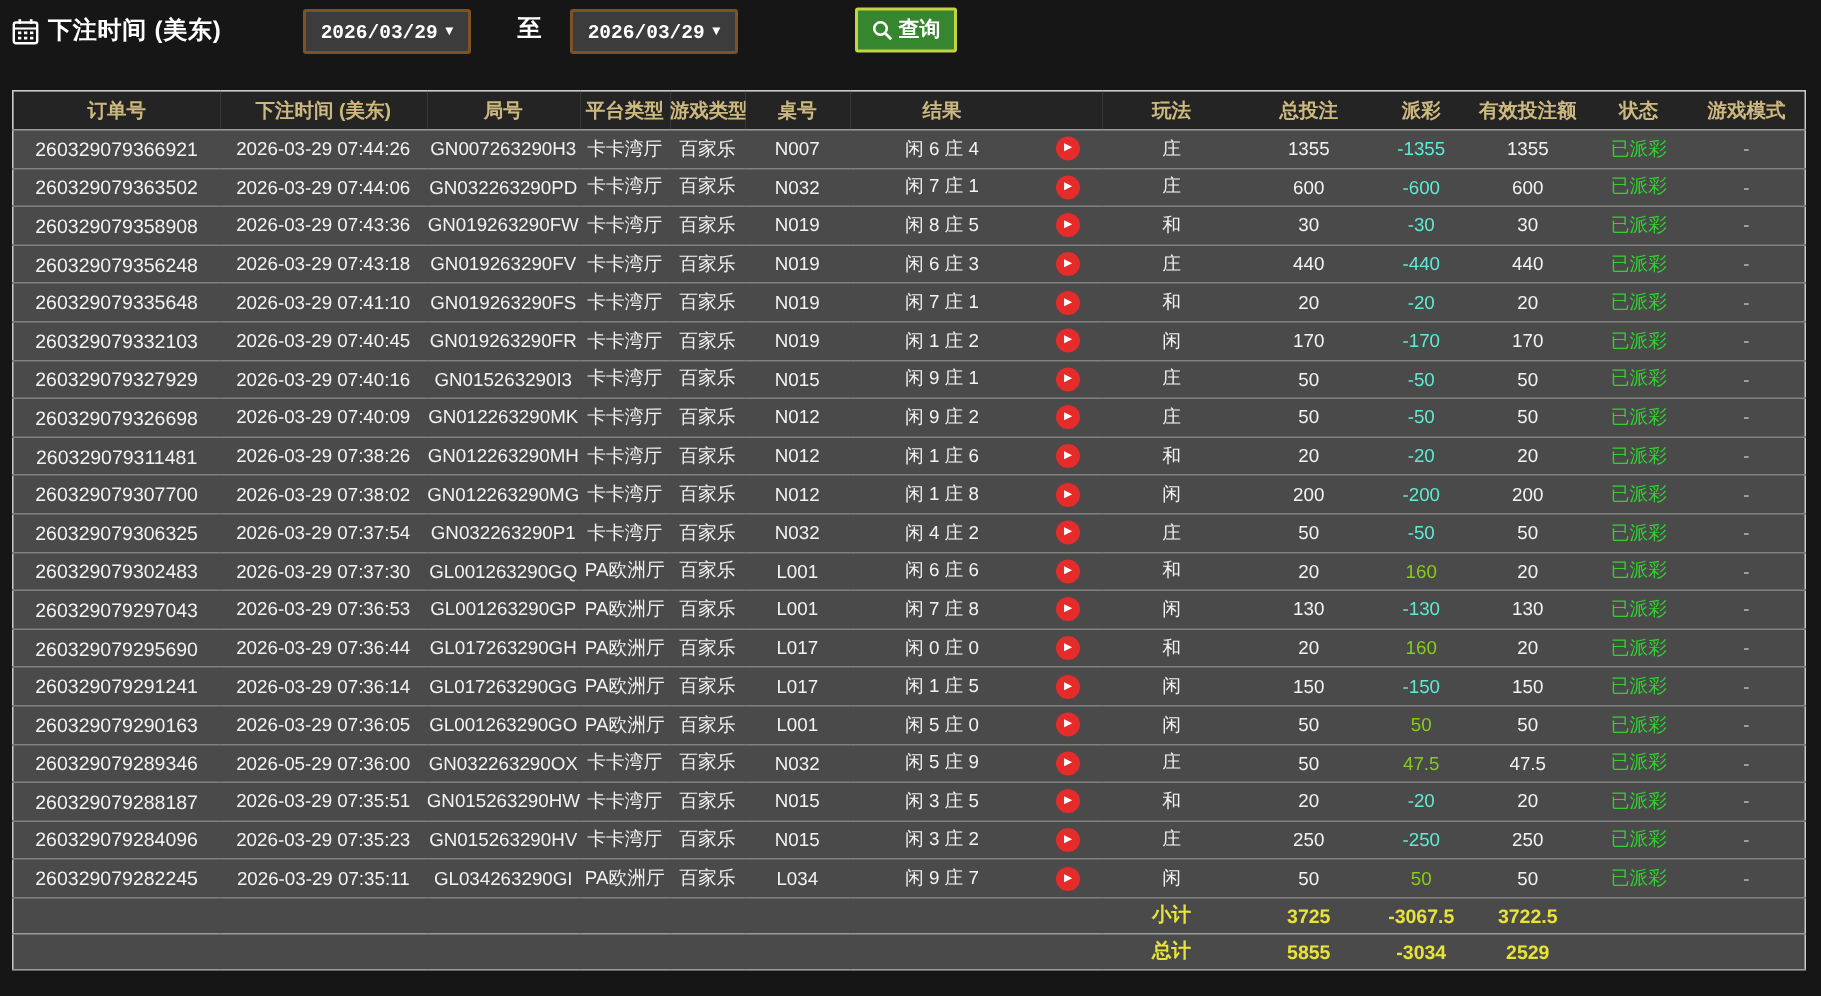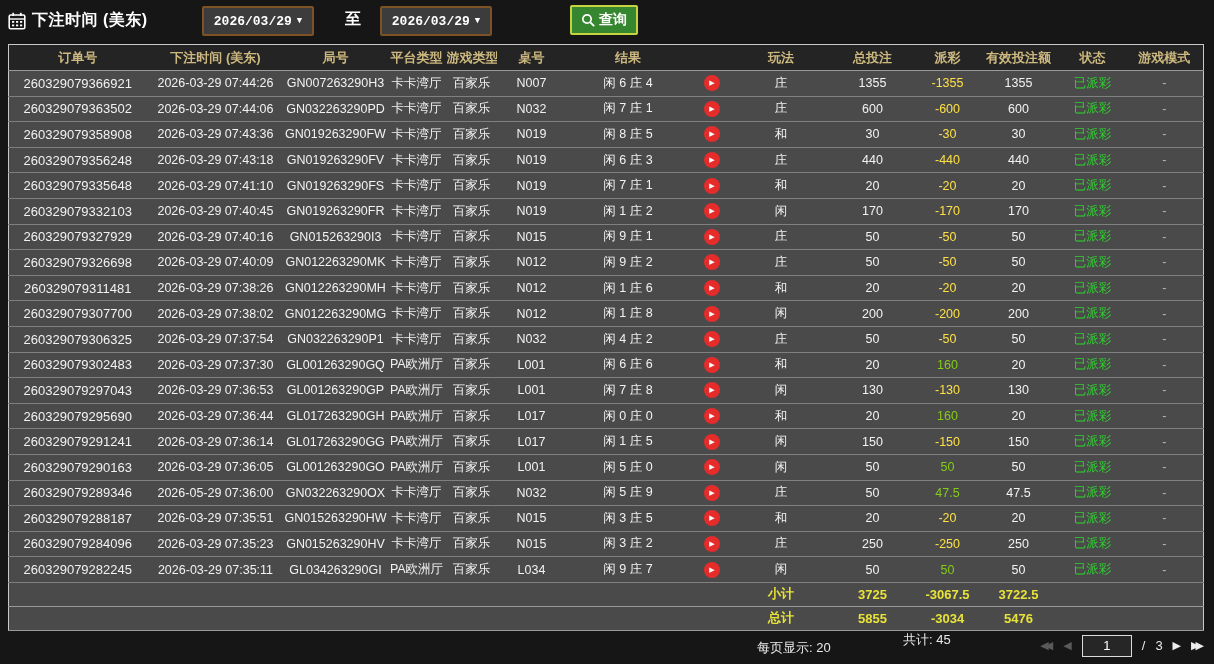--- a/index.html
+++ b/index.html
@@ -23,35 +23,35 @@
   .search-btn{
     position:absolute;left:570px;top:5px;height:30px;width:68px;
     background:#35862f;border:2px solid #c6d341;border-radius:2px;
     color:#fff;font-size:14px;font-weight:bold;
     display:flex;align-items:center;justify-content:center;gap:3px;cursor:pointer;
     font-family:inherit;padding:0;
   }
   
   table{
     border-collapse:collapse;table-layout:fixed;
-    width:952px;margin:0 8px;background:#4a4a4a;
+    width:952px;margin:16px 8px;background:#4a4a4a;
     border:1px solid #c9c9c9;
   }
   thead tr{height:26px;background:#242424;}
   th{
     color:#cdb97f;font-size:13px;font-weight:bold;text-align:center;
     padding:0;white-space:nowrap;overflow:hidden;border-bottom:1px solid #9a9a9a;
   }
   tbody tr{height:25.6px;border-bottom:1px solid #808080;}
   td{
     color:#f2f2f2;font-size:12.5px;text-align:center;padding:0;
     white-space:nowrap;overflow:hidden;
   }
   td.c-order{font-size:13px;}
-  td.c-payout.neg{color:#fde047;}
+  td.c-payout.neg{color:#5eead4;}
   td.c-payout.pos{color:#84cc16;}
   td.c-status{color:#2fd32f;}
   td.c-mode{color:#b9b9b9;}
   tr.totals{height:24px;border-bottom:1px solid #9a9a9a;}
   tr.totals td{color:#e8e337;font-weight:bold;font-size:13px;}
   .play-btn{
     width:16px;height:16px;border-radius:50%;background:#e62b2b;
     display:inline-flex;align-items:center;justify-content:center;
     cursor:pointer;vertical-align:middle;
   }
@@ -573,21 +573,21 @@
       <td>3725</td>
       <td>-3067.5</td>
       <td>3722.5</td>
       <td colspan="2"></td>
     </tr>
     <tr class="totals">
       <td colspan="8"></td>
       <td>总计</td>
       <td>5855</td>
       <td>-3034</td>
-      <td>5476</td>
+      <td>2529</td>
       <td colspan="2"></td>
     </tr>
   </tbody>
 </table>
 
 <div class="footer">
   <span class="per-page">每页显示: 20</span>
   <span class="total-count">共计: 45</span>
   <div class="pager">
     <span class="pg-arrow dbl disabled">◀◀</span>

